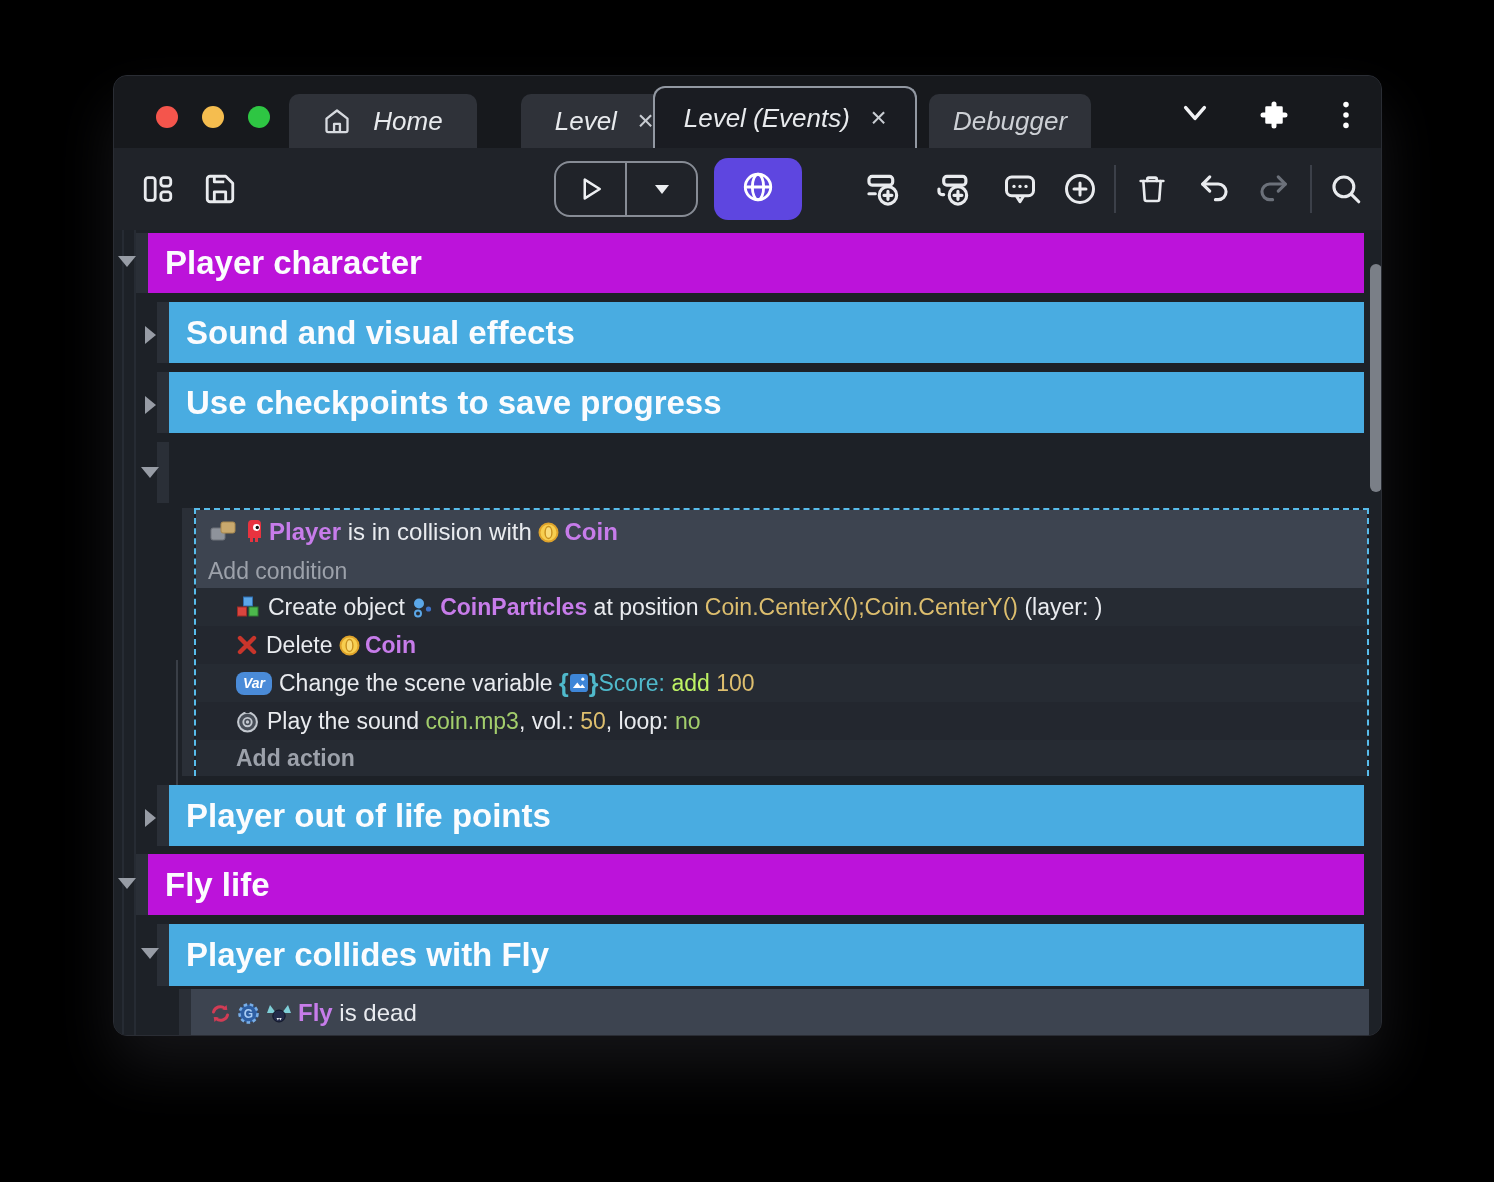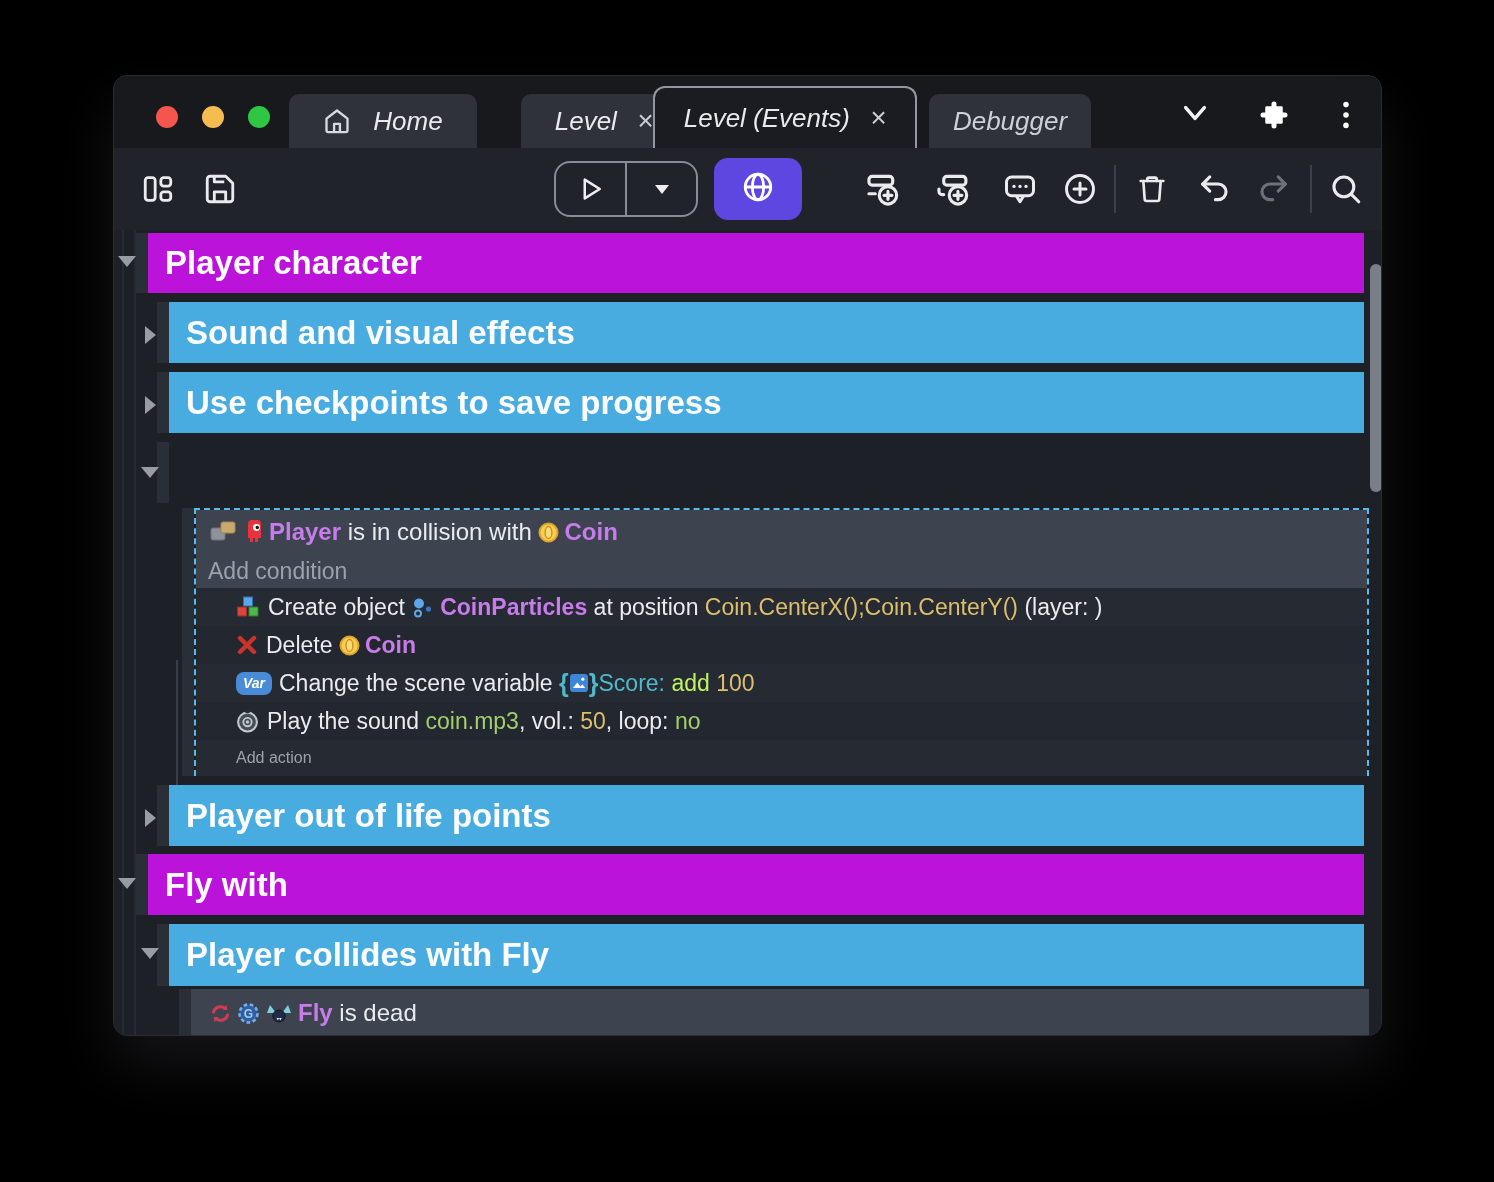--- a/index.html
+++ b/index.html
@@ -46,21 +46,21 @@
   .tri-right{ position:absolute; width:0; height:0; border-top:9px solid transparent;
               border-bottom:9px solid transparent; border-left:11px solid #979CA5; }
   .evblock{ position:absolute; left:80px; top:278px; width:1175px; height:268px;
             border:2px dashed #58BCEB; }
   .cond-sec{ background:#3D4450; }
   .cond-row{ height:44px; display:flex; align-items:center; padding-left:14px; font-size:24px; white-space:pre-wrap; }
   .addlink{ height:34px; display:flex; align-items:center; padding-left:12px; color:#9CA1AA; font-size:23px; }
   .act-sec{ background:#262B33; }
   .act-row{ height:38px; display:flex; align-items:center; padding-left:40px; font-size:23px; white-space:pre-wrap; }
   .act-row.alt{ background:#23272F; }
-  .addact{ height:36px; display:flex; align-items:center; padding-left:40px; color:#9CA1AA; font-size:16px; }
+  .addact{ height:36px; display:flex; align-items:center; padding-left:40px; color:#9CA1AA; font-size:23px;font-weight:bold; }
   .flypanel{ position:absolute; left:77px; top:759px; width:1178px; height:48px; background:#3D4450;
              display:flex; align-items:center; padding-left:18px; font-size:24px; white-space:pre-wrap; }
   .t-white{ color:#E9EBEF; } .t-obj{ color:#C77CEA; font-weight:700; }
   .t-expr{ color:#DDBE6E; } .t-green{ color:#A3CE6C; } .t-teal{ color:#4FB9CB; }
   .t-violet{ color:#bef264; } .t-gold{ color:#DDBE6E; }
   .eicon{ margin-right:8px; flex:none; display:inline-flex; }
   .eicon.tight{ margin-right:5px; }
   .varbadge{ width:36px; height:23px; background:#4A8BD8; border-radius:8px; color:#fff;
              font-size:14px; font-weight:700; font-style:italic; display:inline-flex;
              align-items:center; justify-content:center; margin-right:7px; flex:none; }
@@ -365,21 +365,21 @@
 
     <div class="handle" style="left:43px; top:555px; height:61px"></div>
     <div class="tri-right" style="left:31px; top:579px"></div>
     <div class="grow blue" style="top:555px">
       <span>Player out of life points</span>
     </div>
 
     <div class="handle" style="left:22px; top:624px; height:61px"></div>
     <div class="tri-down" style="left:4px; top:648px"></div>
     <div class="grow magenta" style="top:624px; height:61px">
-      <span>Fly with</span>
+      <span>Fly life</span>
     </div>
 
     <div class="handle" style="left:43px; top:694px; height:62px"></div>
     <div class="tri-down" style="left:27px; top:718px"></div>
     <div class="grow blue" style="top:694px; height:62px">
       <span>Player collides with Fly</span>
     </div>
 
     <div class="handle" style="left:65px; top:759px; height:48px"></div>
     <div class="flypanel">

